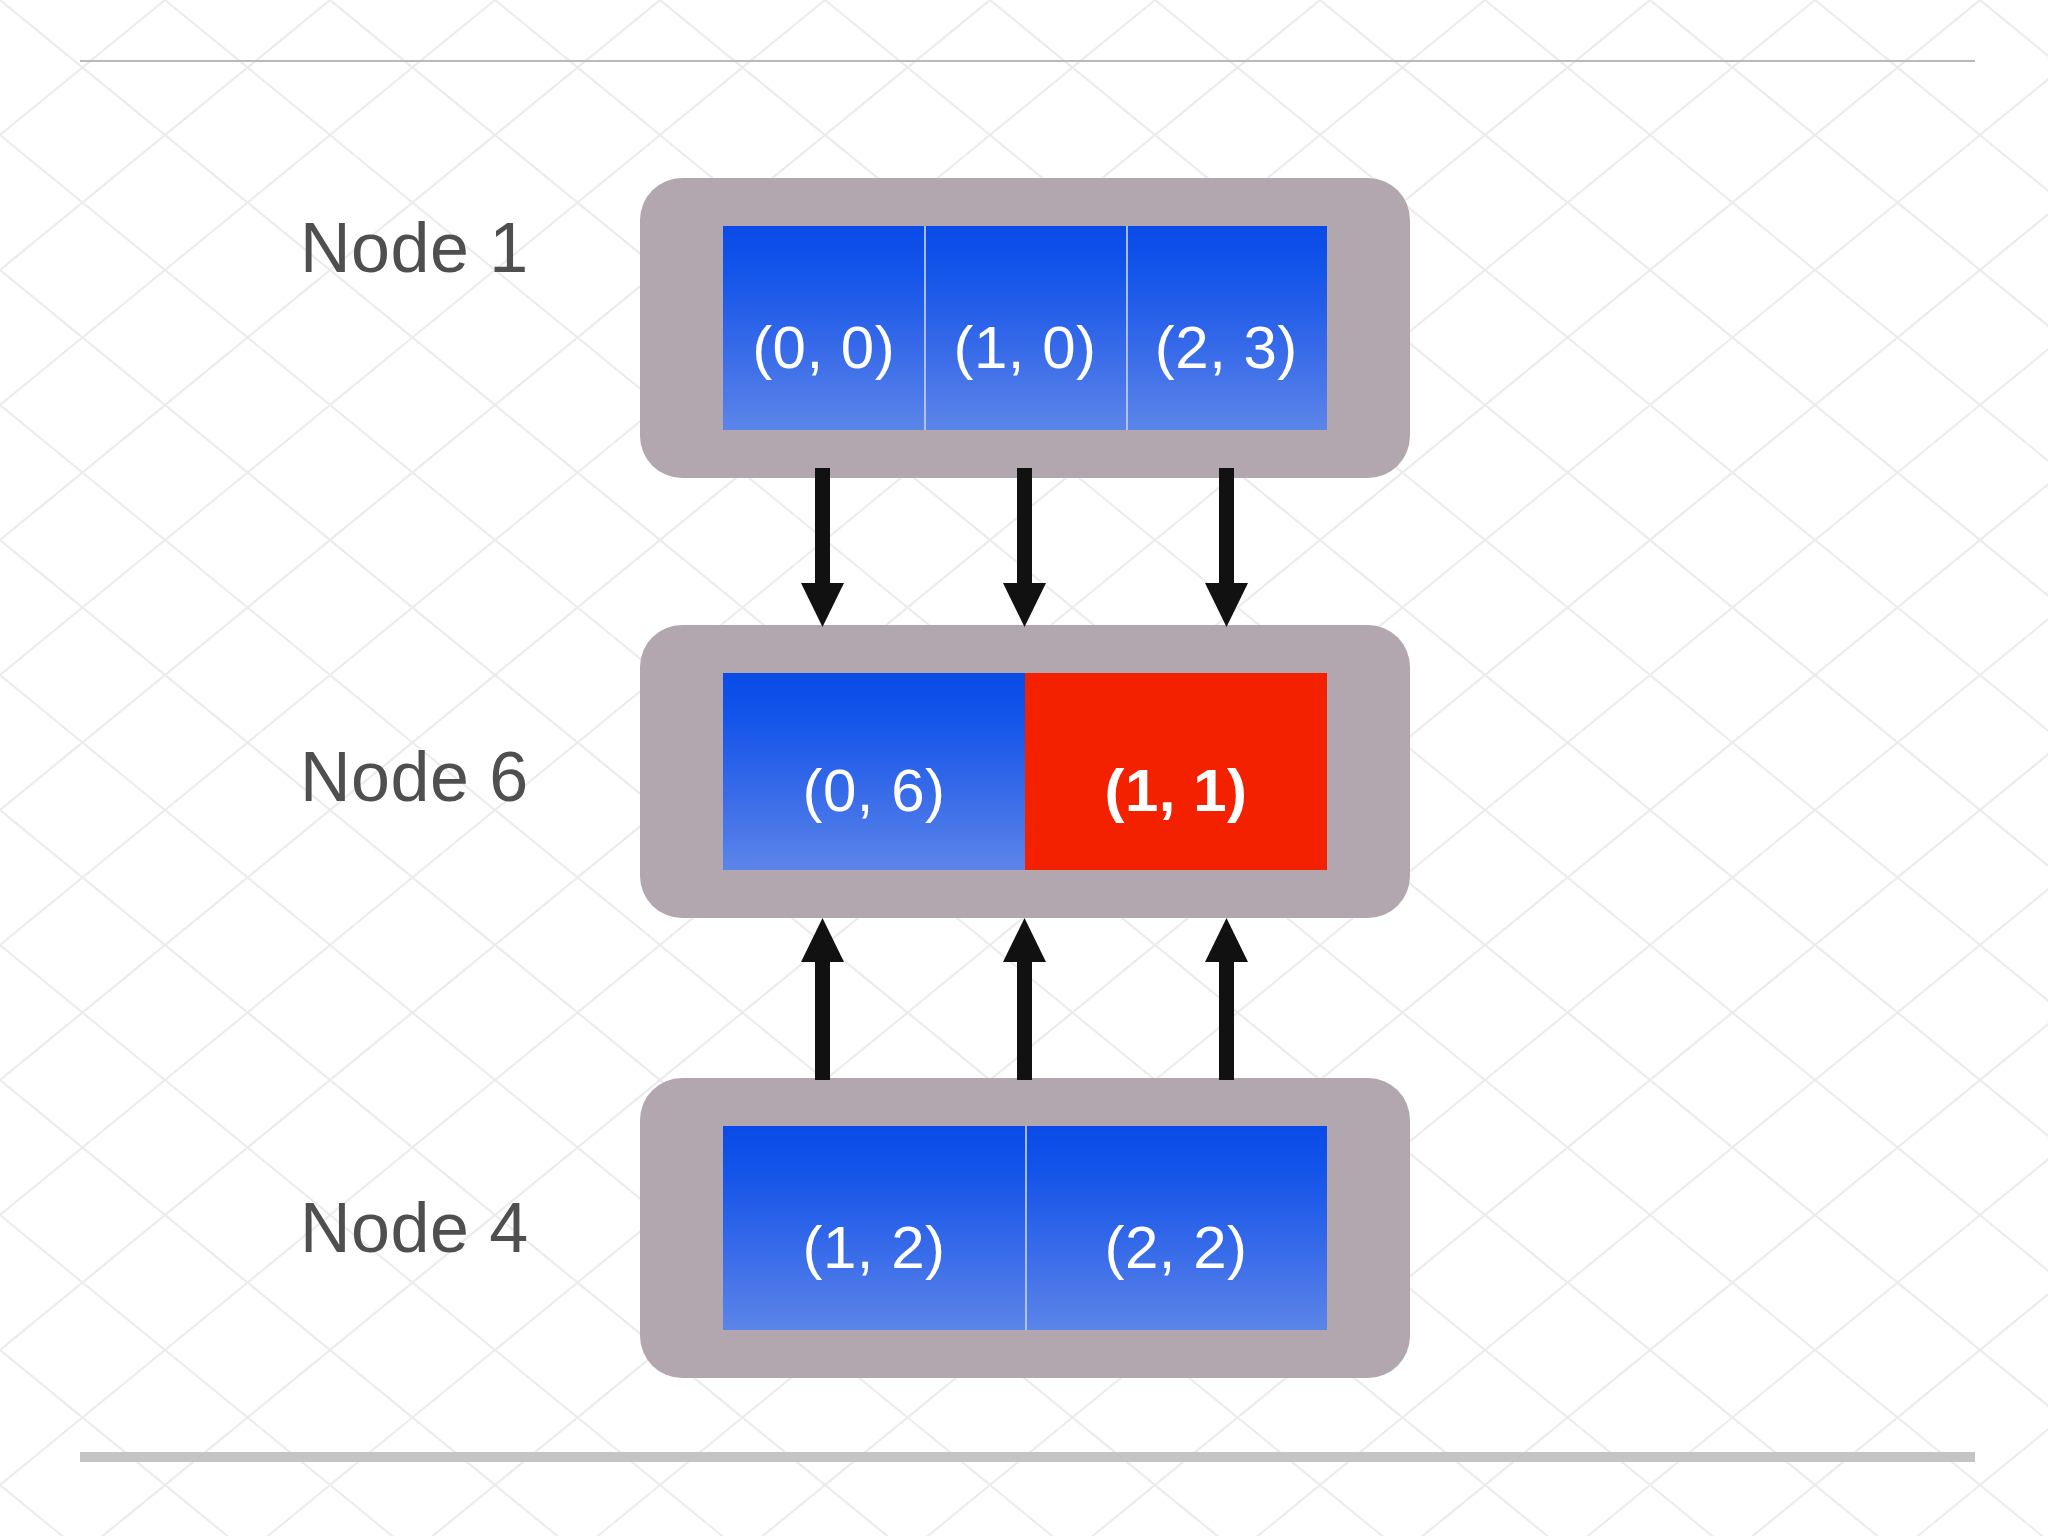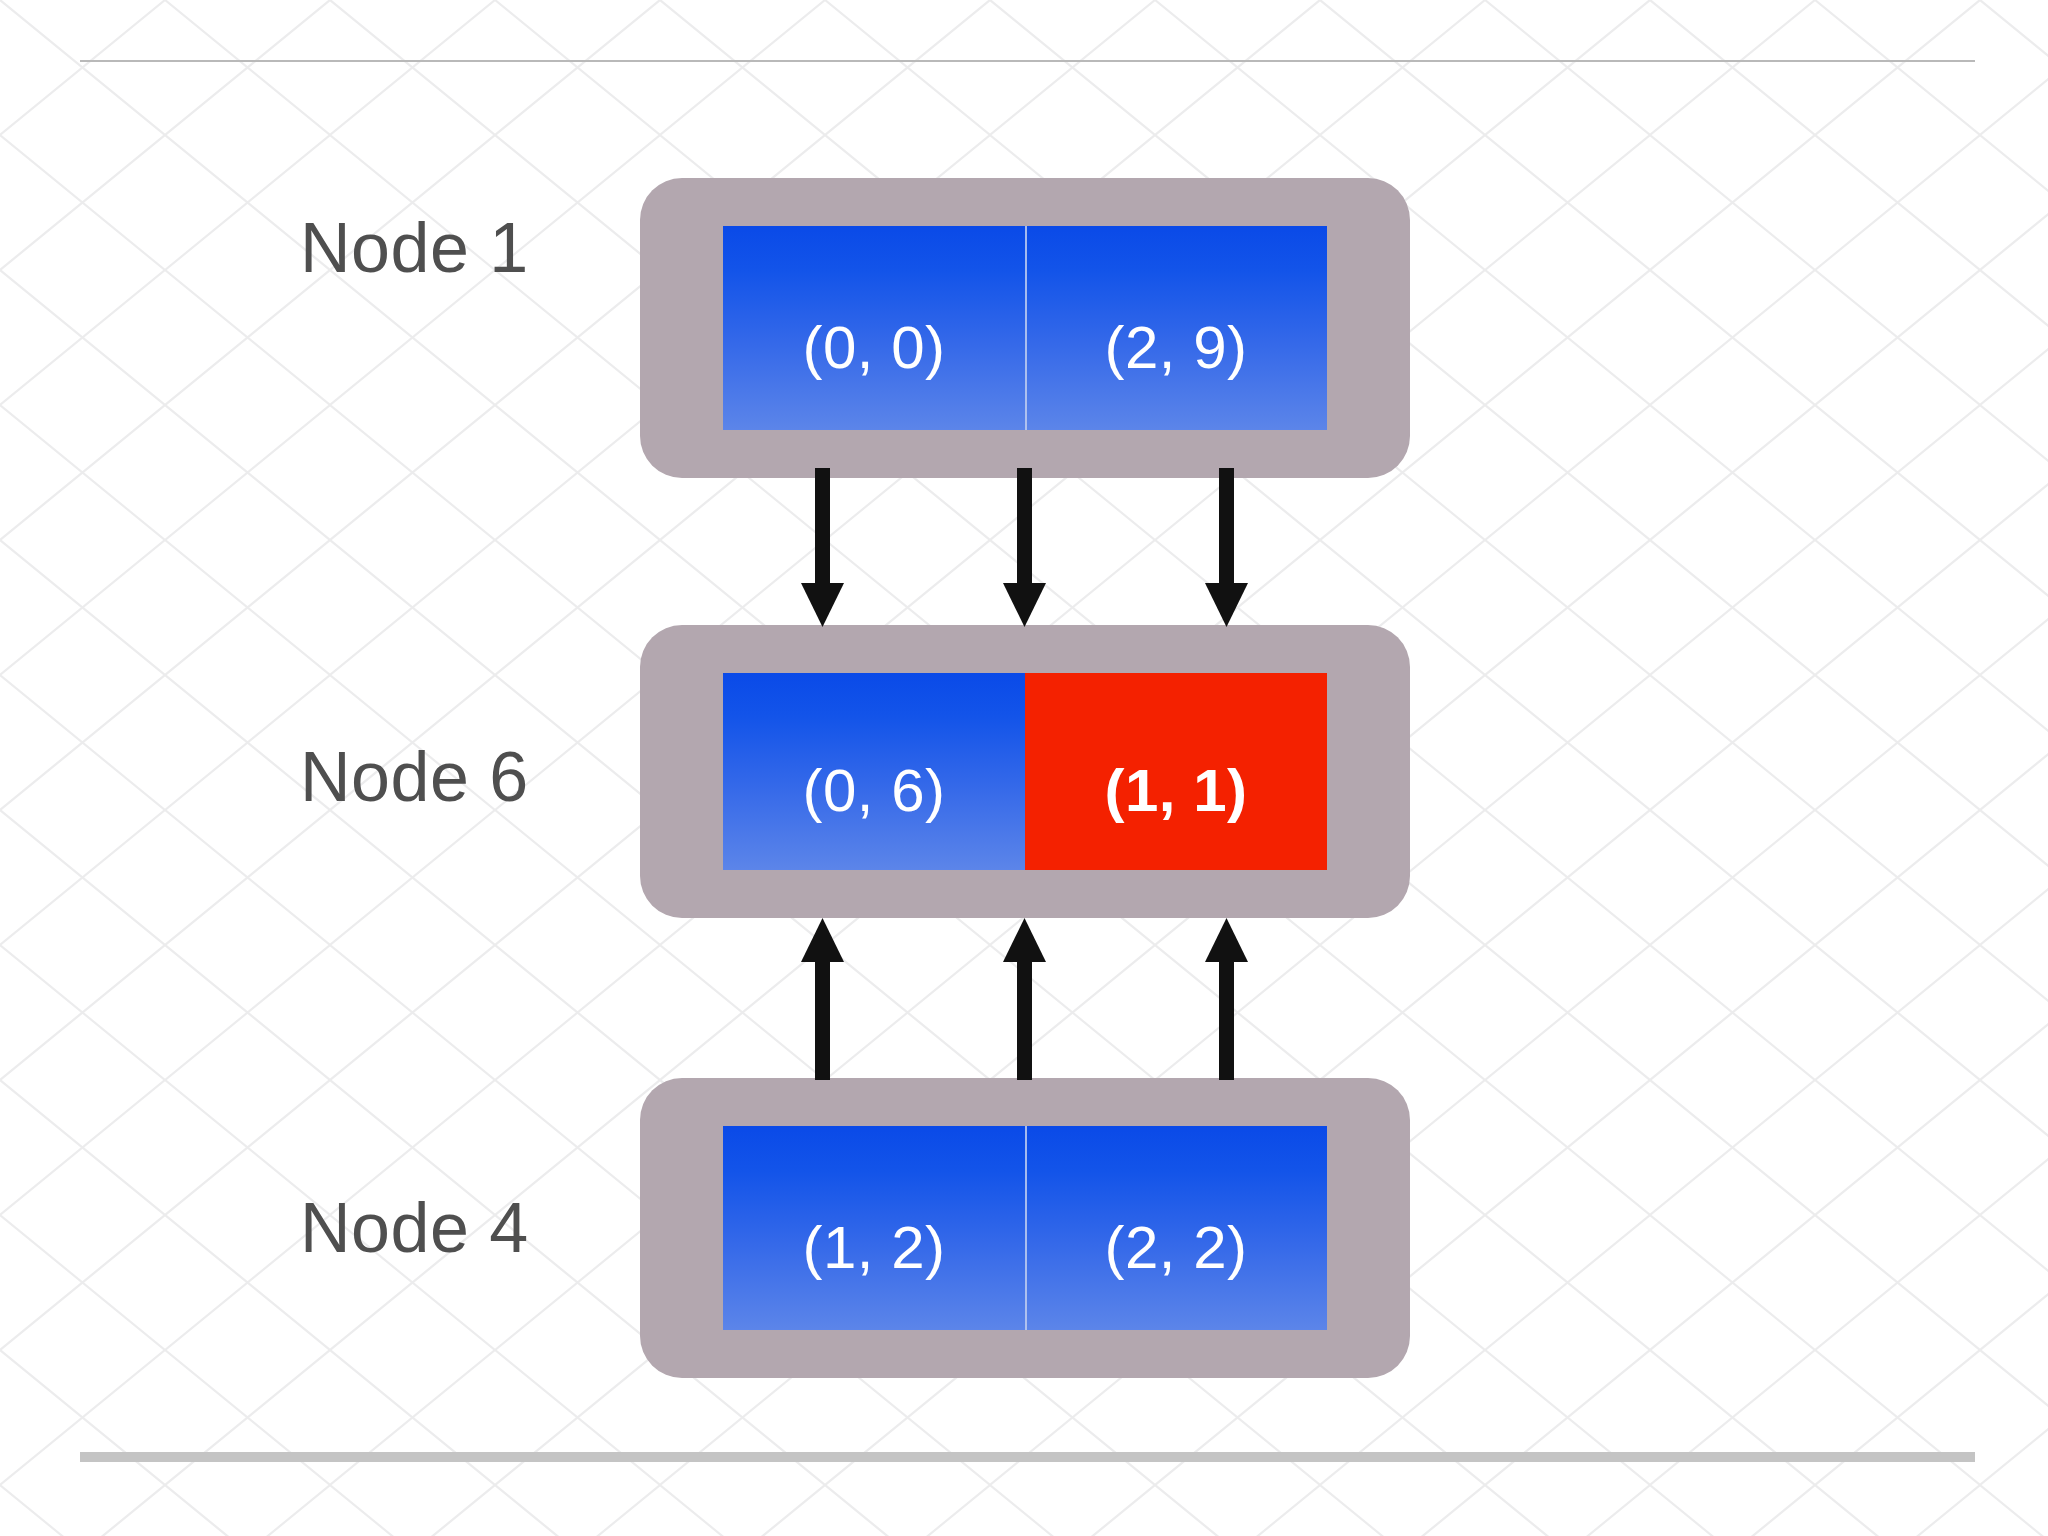--- a/index.html
+++ b/index.html
@@ -136,21 +136,22 @@
   </svg>
 
   <div class="rule rule-top"></div>
   <div class="rule rule-bottom"></div>
 
   <div class="node-row">
     <div class="node-label" style="top:208px;">Node 1</div>
     <div class="node-box" style="top:178px; height:300px;">
       <div class="cells">
         <div class="cell blue">(0, 0)</div>
-        <div class="cell blue">(2, 9)</div>
+        <div class="cell blue">(1, 0)</div>
+        <div class="cell blue">(2, 3)</div>
       </div>
     </div>
   </div>
 
   <div class="node-row">
     <div class="node-label" style="top:737px;">Node 6</div>
     <div class="node-box" style="top:625px; height:293px;">
       <div class="cells">
         <div class="cell blue">(0, 6)</div>
         <div class="cell red">(1, 1)</div>

